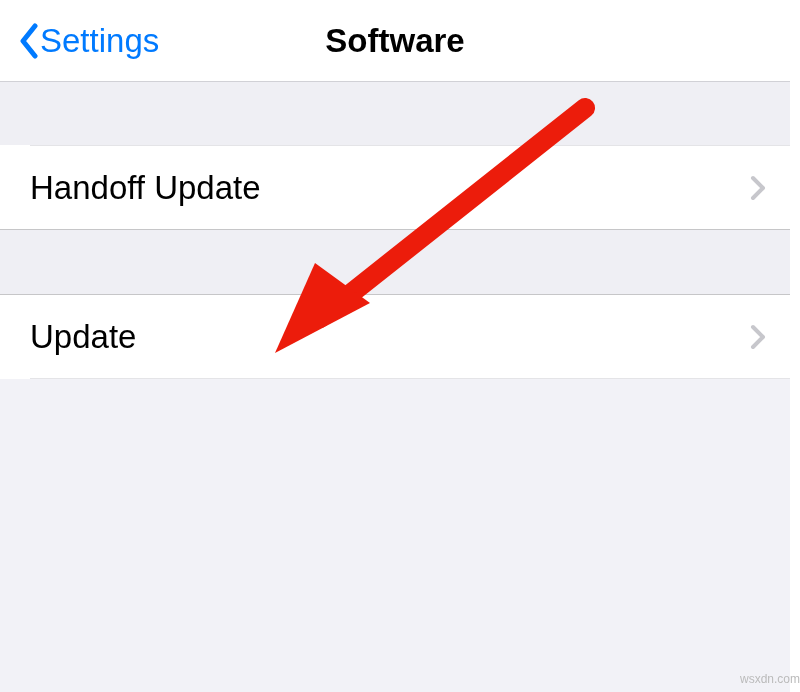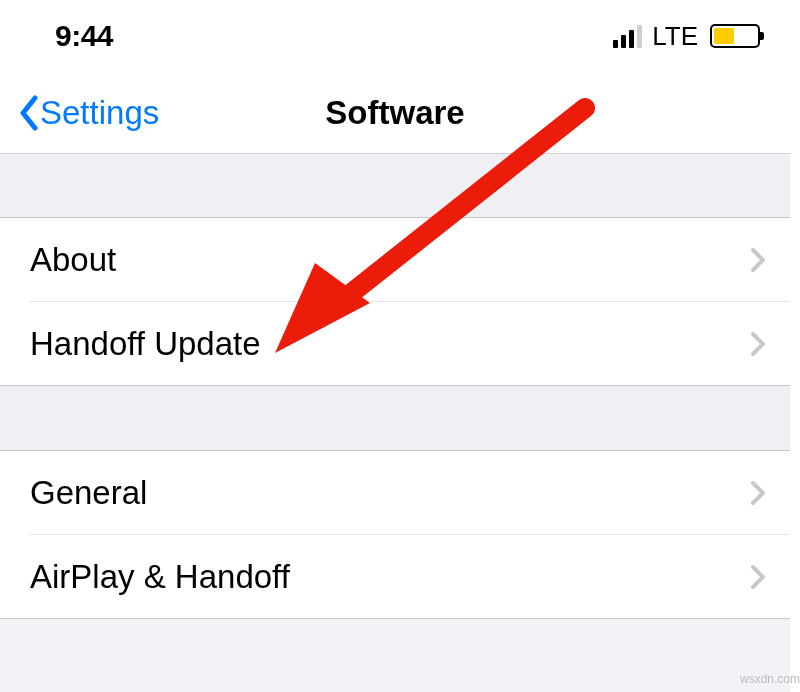--- a/index.html
+++ b/index.html
@@ -193,90 +193,59 @@
       font-size: 12px;
       color: #bbb;
       font-family: Arial, sans-serif;
     }
   </style>
 </head>
 <body>
 
 <div class="screen">
 
-  <div class="status-bar">
-    <div class="time">9:44</div>
-    <div class="status-right">
-      <div class="signal">
-        <div class="signal-bar b1"></div>
-        <div class="signal-bar b2"></div>
-        <div class="signal-bar b3"></div>
-        <div class="signal-bar b4"></div>
-      </div>
-      <div class="network">LTE</div>
-      <div class="battery">
-        <div class="battery-fill"></div>
-      </div>
-    </div>
-  </div>
 
   <div class="nav-bar">
     <div class="back-btn">
       <span class="chevron-left">
         <svg width="22" height="36" viewBox="0 0 22 36">
           <polyline points="17,3 5,18 17,33" fill="none" stroke="#007aff" stroke-width="5" stroke-linecap="round" stroke-linejoin="round"></polyline>
         </svg>
       </span>
       <span class="back-label">Settings</span>
     </div>
     <div class="nav-title">Software</div>
   </div>
 
   <div class="gap"></div>
 
   <div class="group">
-    <div class="row first-in-group">
-      <span class="row-label">About</span>
-      <span class="chevron-right">
-        <svg width="16" height="26" viewBox="0 0 16 26">
-            <polyline points="3,3 13,13 3,23" fill="none" stroke="#c7c7cc" stroke-width="4" stroke-linecap="round" stroke-linejoin="round"></polyline>
-          </svg>
-      </span>
-    </div>
     <div class="inset-sep"></div>
     <div class="row last-in-group" style="border-top:none;">
       <span class="row-label">Handoff Update</span>
       <span class="chevron-right">
         <svg width="16" height="26" viewBox="0 0 16 26">
             <polyline points="3,3 13,13 3,23" fill="none" stroke="#c7c7cc" stroke-width="4" stroke-linecap="round" stroke-linejoin="round"></polyline>
           </svg>
       </span>
     </div>
   </div>
 
   <div class="gap small"></div>
 
   <div class="group">
     <div class="row first-in-group">
-      <span class="row-label">General</span>
+      <span class="row-label">Update</span>
       <span class="chevron-right">
         <svg width="16" height="26" viewBox="0 0 16 26">
             <polyline points="3,3 13,13 3,23" fill="none" stroke="#c7c7cc" stroke-width="4" stroke-linecap="round" stroke-linejoin="round"></polyline>
           </svg>
       </span>
     </div>
     <div class="inset-sep"></div>
-    <div class="row last-in-group" style="border-top:none;">
-      <span class="row-label">AirPlay &amp; Handoff</span>
-      <span class="chevron-right">
-        <svg width="16" height="26" viewBox="0 0 16 26">
-            <polyline points="3,3 13,13 3,23" fill="none" stroke="#c7c7cc" stroke-width="4" stroke-linecap="round" stroke-linejoin="round"></polyline>
-          </svg>
-      </span>
-    </div>
   </div>
 
   <svg class="arrow-overlay" viewBox="0 0 370 280">
     <defs></defs>
 
     <line x1="345" y1="20" x2="80" y2="230" stroke="#ec1c0b" stroke-width="20" stroke-linecap="round"></line>
 
     <polygon points="35,265 130,215 75,175" fill="#ec1c0b"></polygon>
   </svg>
 

